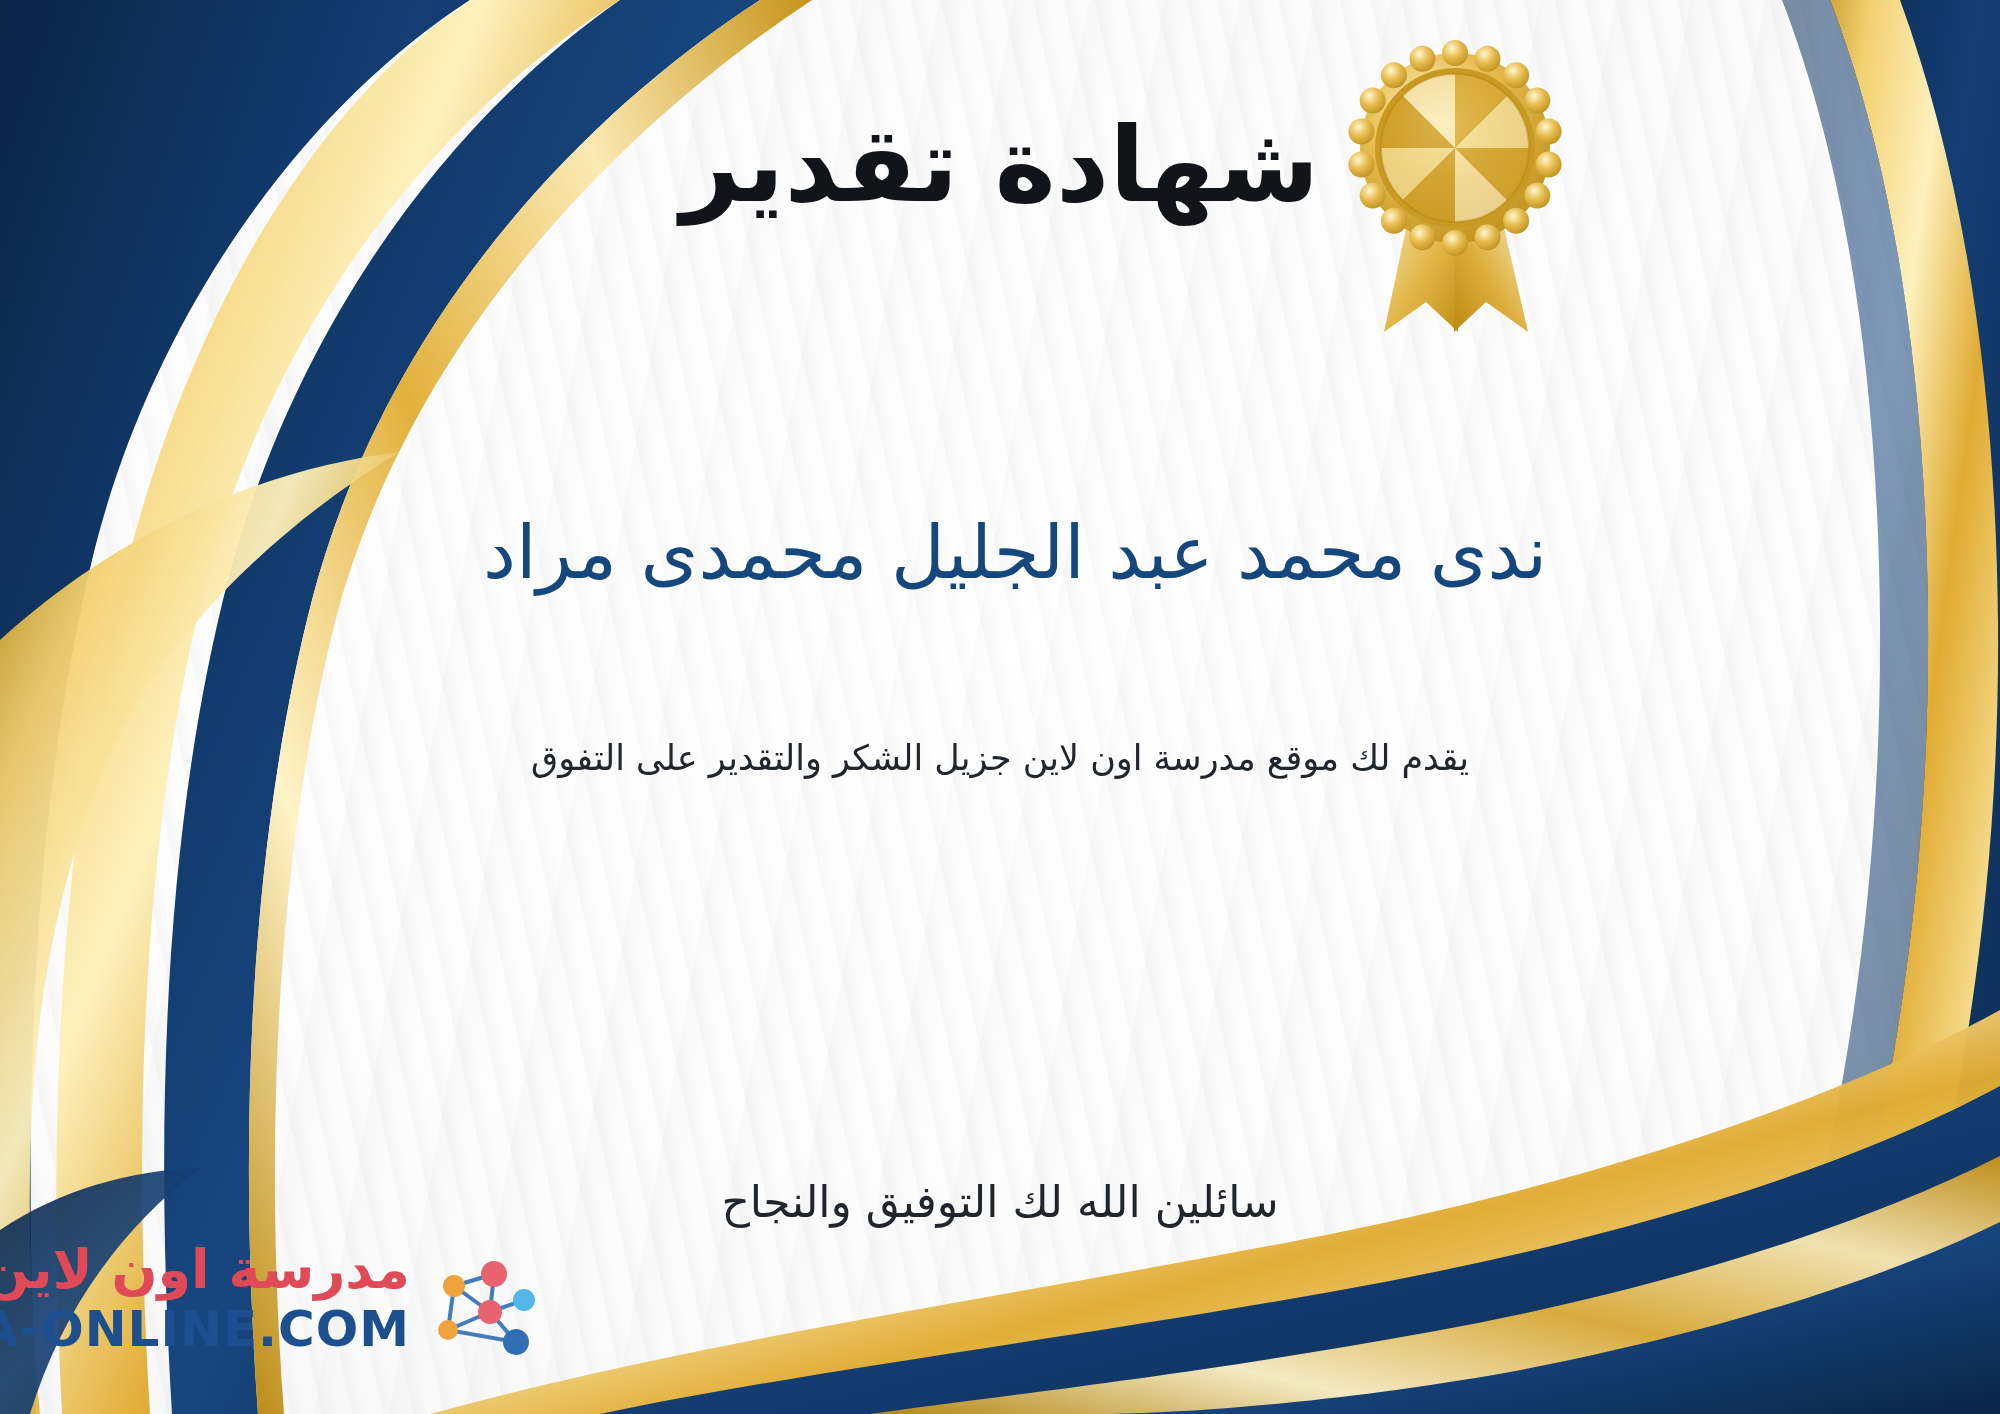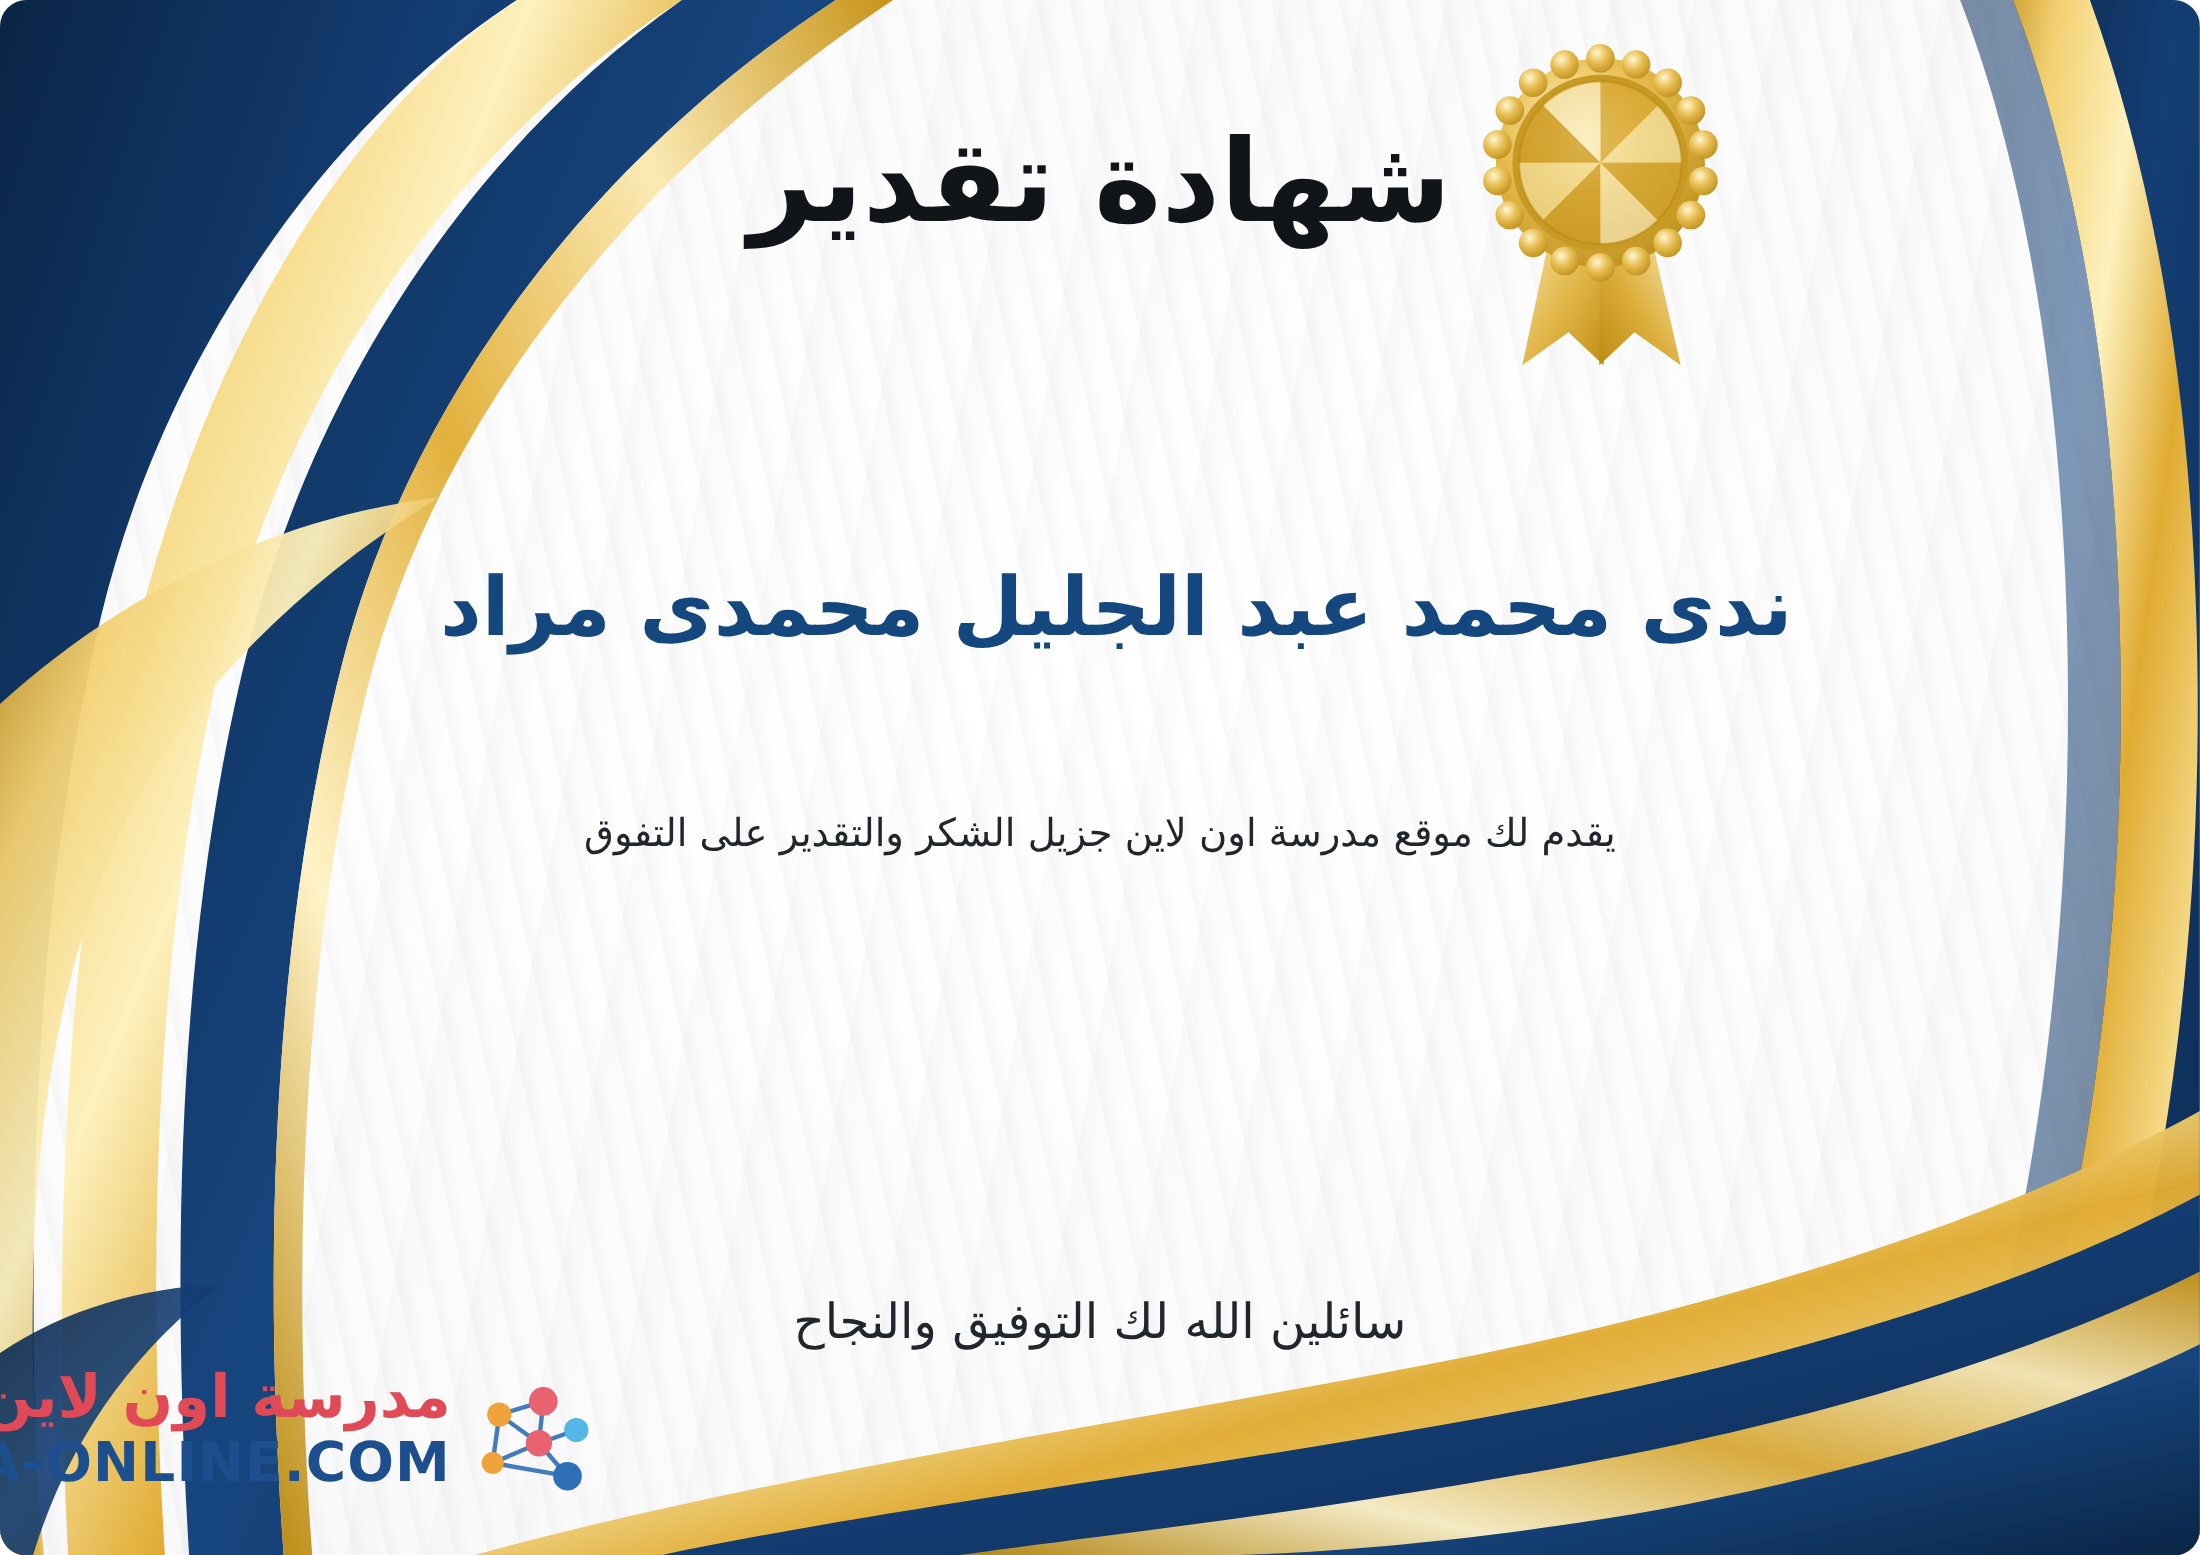--- a/index.html
+++ b/index.html
@@ -10,21 +10,20 @@
   }
   body {
     font-family: "DejaVu Sans", "Liberation Sans", sans-serif;
   }
   .canvas {
     position: relative;
     width: 2000px;
     height: 1414px;
     overflow: hidden;
     background: #e5e5e5;
-    border-radius: 24px;
   }
 
   
   .paper {
     position: absolute;
     inset: 0;
     background:
       repeating-linear-gradient(
         78deg,
         rgba(0,0,0,0.000) 0px,
@@ -84,21 +83,21 @@
     color: #111418;
     letter-spacing: 0px;
     line-height: 1.1;
   }
   .student-name {
     position: absolute;
     top: 508px;
     left: 0;
     right: 0;
     font-size: 74px;
-    font-weight: 700;
+    font-weight: 400;
     color: #14477e;
     line-height: 1.2;
     padding-left: 30px;
   }
   .body-text {
     position: absolute;
     top: 730px;
     left: 230px;
     right: 230px;
     font-size: 35px;

